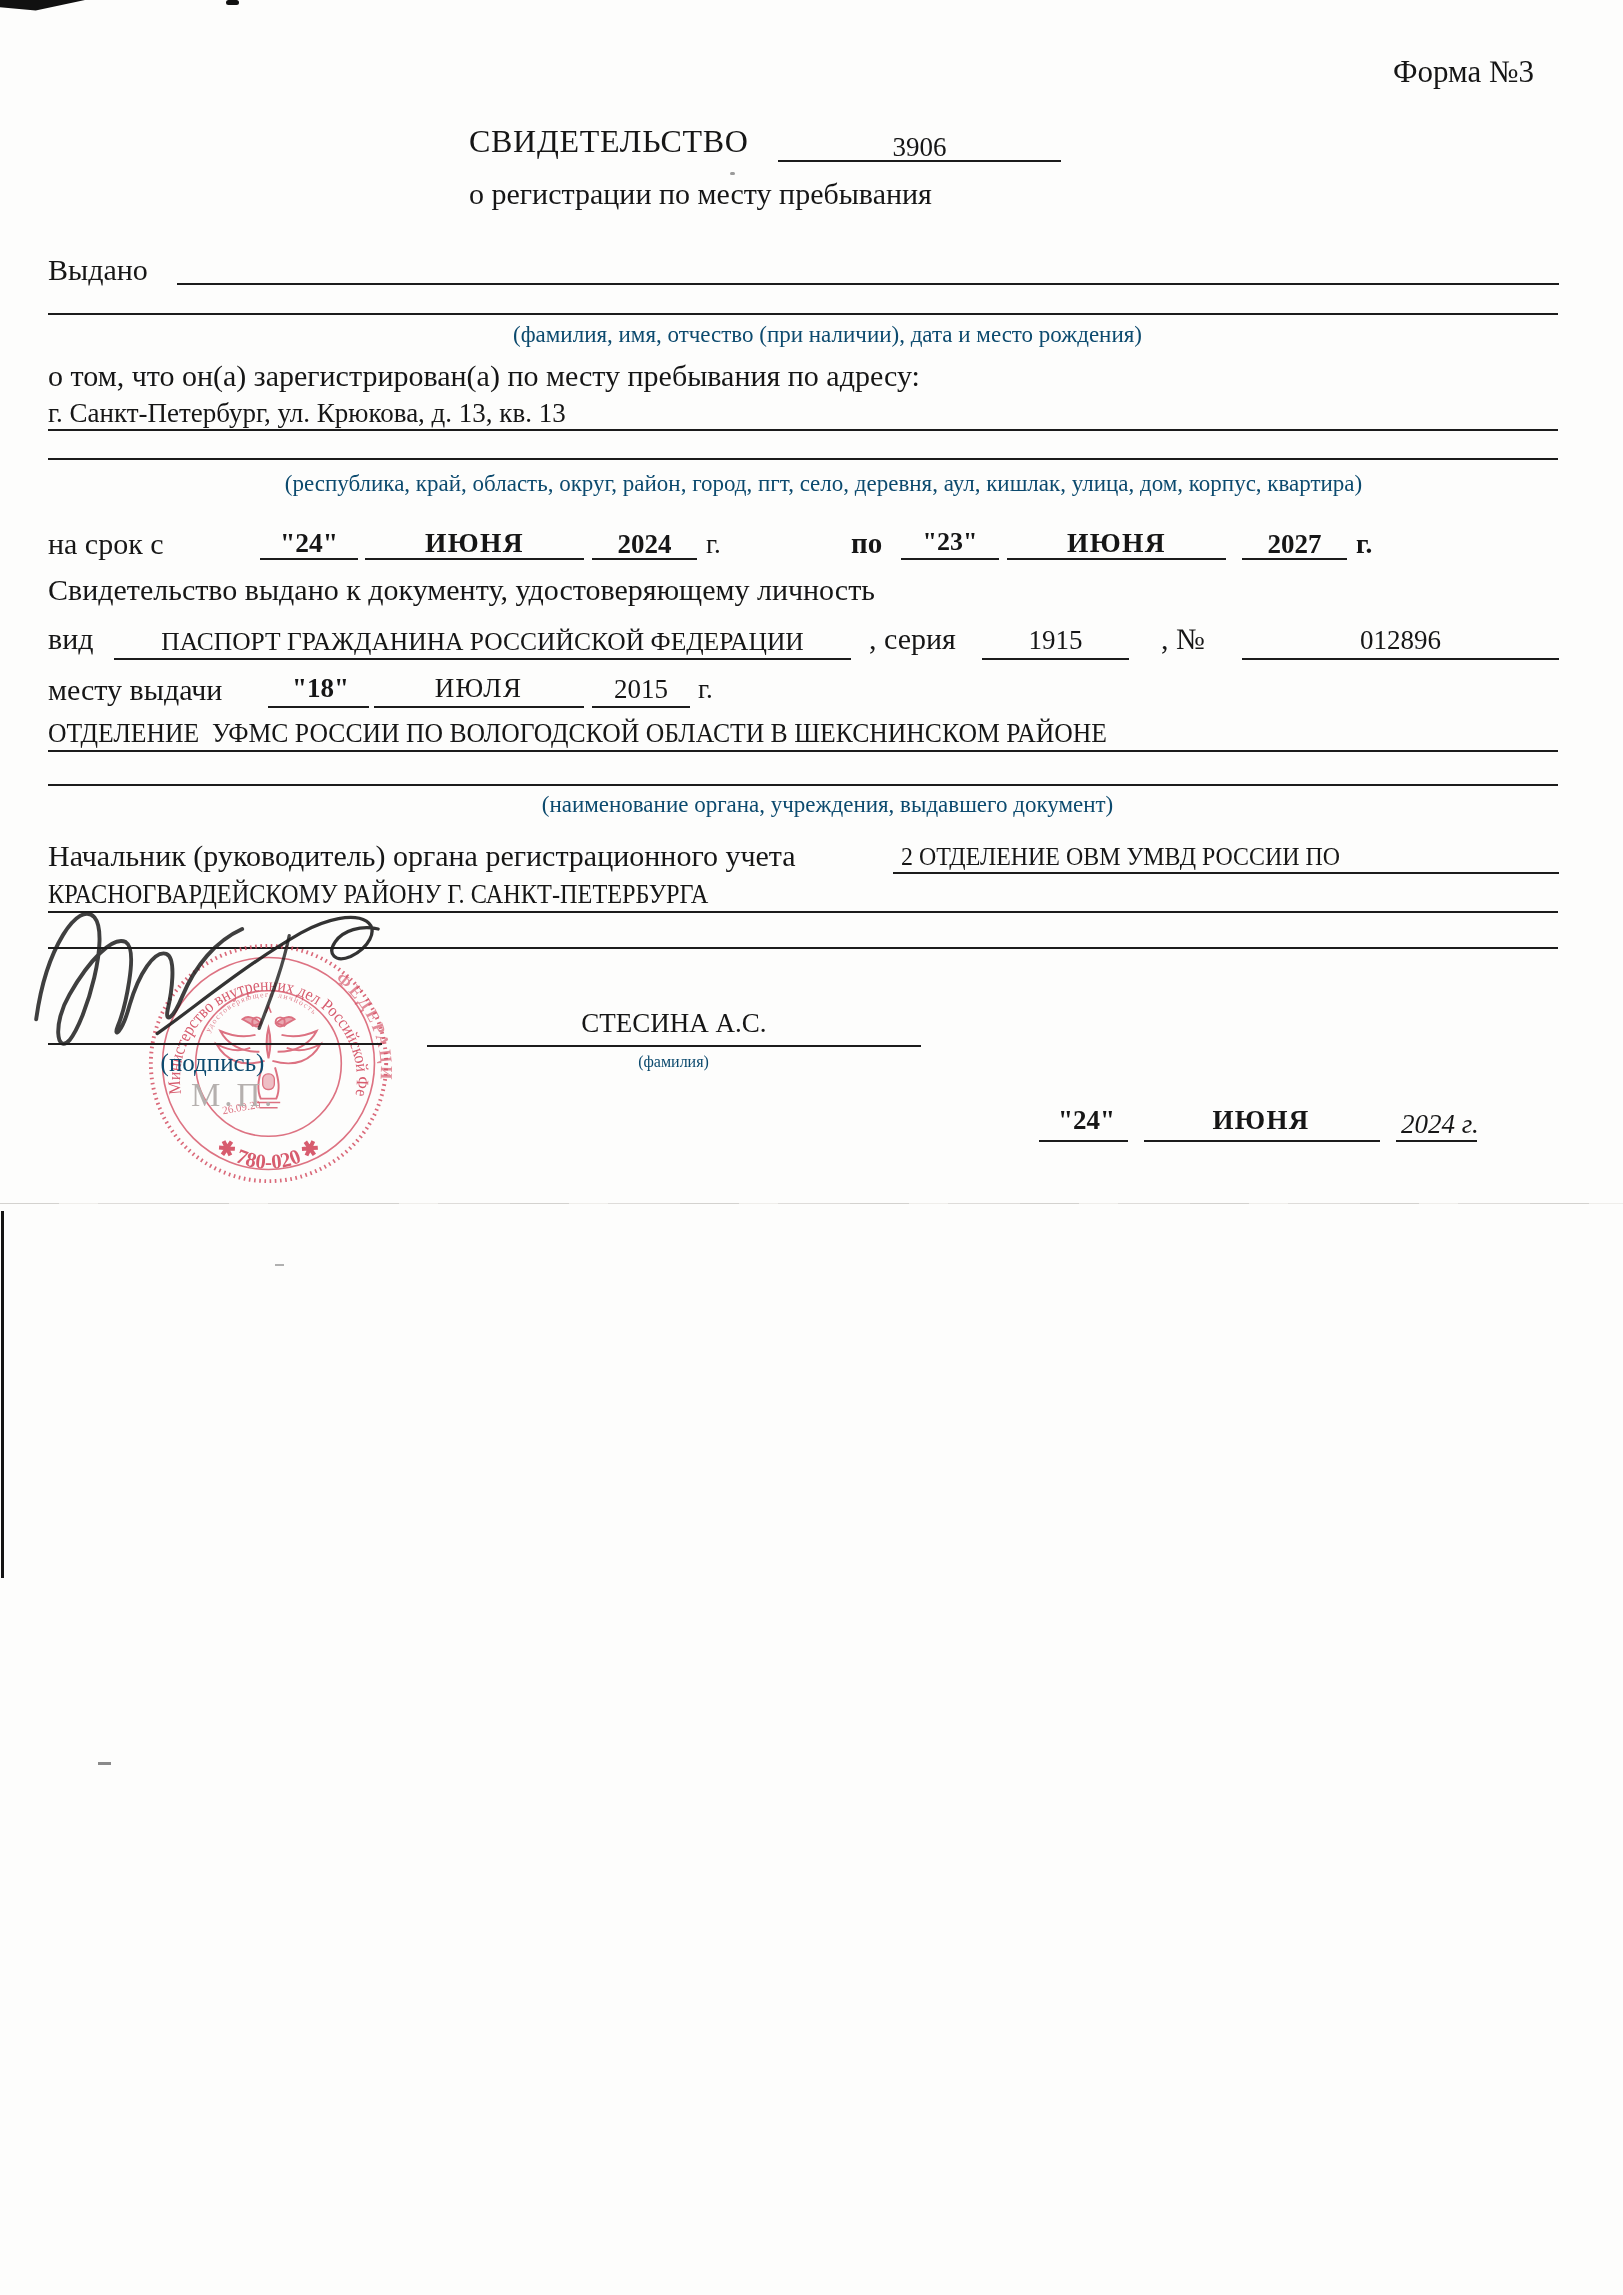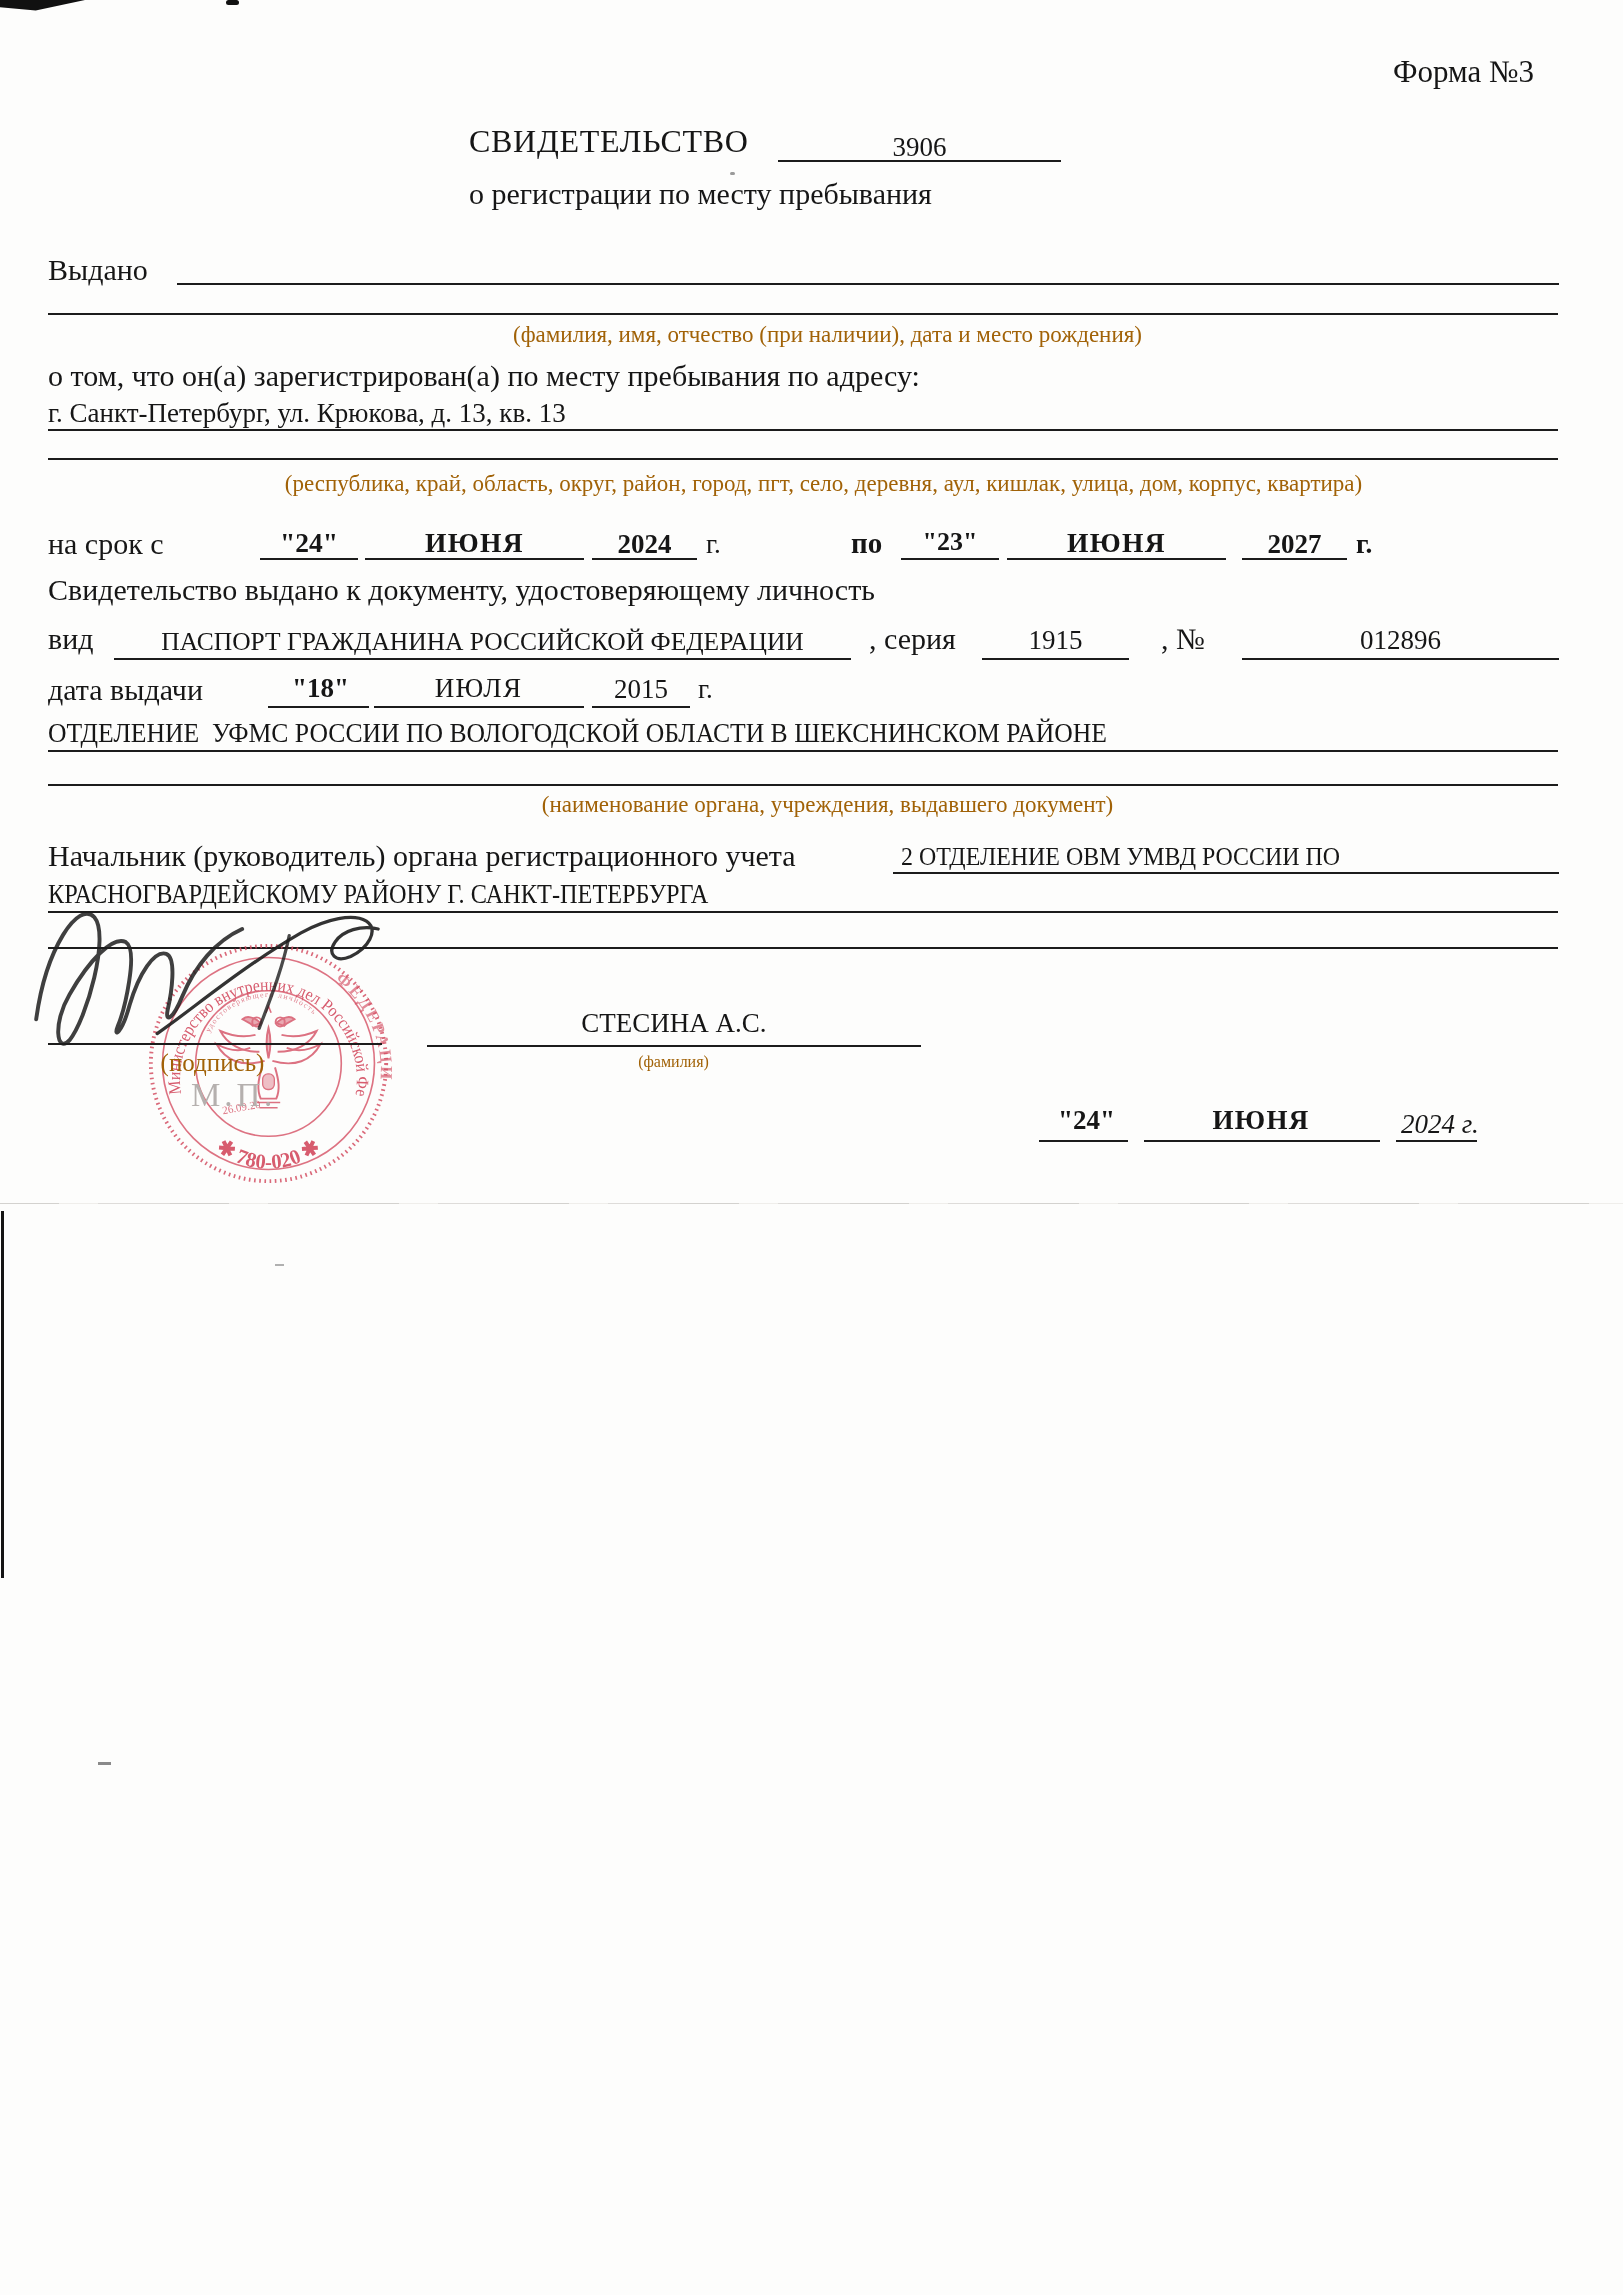--- a/index.html
+++ b/index.html
@@ -4,21 +4,21 @@
 <style>
   html,body{margin:0;padding:0;background:#e9e9e9;}
   #page{
     position:relative;width:1623px;height:2295px;background:#fdfdfc;
     font-family:"Liberation Serif","DejaVu Serif",serif;color:#161616;overflow:hidden;
   }
   .t{position:absolute;white-space:nowrap;line-height:1.1;}
   .c{text-align:center;}
   .b{font-weight:bold;}
   .ln{position:absolute;height:2px;background:#1c1c1c;}
-  .hint{font-size:23px;color:#a16207;}
+  .hint{font-size:23px;color:#0c4a6e;}
   .cond{transform-origin:0 50%;display:inline-block;}
   .mp{color:#b5b0ae;letter-spacing:3.9px;}
   .artifact{position:absolute;background:#111;}
   .seam{position:absolute;left:0;width:1623px;height:1.3px;
     background:repeating-linear-gradient(90deg,#c9c7c4 0 59px,#eceae7 59px 98px,#d6d4d1 98px 170px);}
   svg{position:absolute;overflow:visible;}
 </style>
 </head>
 <body>
 
@@ -72,21 +72,21 @@
   <div class="t" style="left:48px;top:622px;font-size:30px;">вид</div>
   <div class="t c" style="left:114px;top:628px;width:737px;font-size:25.5px;">ПАСПОРТ ГРАЖДАНИНА РОССИЙСКОЙ ФЕДЕРАЦИИ</div>
   <div class="ln" style="left:114px;top:658px;width:737px;"></div>
   <div class="t" style="left:869px;top:622px;font-size:30px;">, серия</div>
   <div class="t c" style="left:982px;top:626px;width:147px;font-size:27px;">1915</div>
   <div class="ln" style="left:982px;top:658px;width:147px;"></div>
   <div class="t" style="left:1161px;top:622px;font-size:30px;">, №</div>
   <div class="t c" style="left:1242px;top:626px;width:317px;font-size:27px;">012896</div>
   <div class="ln" style="left:1242px;top:658px;width:317px;"></div>
 
-  <div class="t" style="left:48px;top:673px;font-size:30px;">дата выдачи</div>
+  <div class="t" style="left:48px;top:673px;font-size:30px;">месту выдачи</div>
   <div class="t c b" style="left:268px;top:674px;width:105px;font-size:27px;">"18"</div>
   <div class="ln" style="left:268px;top:706px;width:101px;"></div>
   <div class="t c" style="left:373px;top:674px;width:211px;font-size:27px;letter-spacing:1.3px;">ИЮЛЯ</div>
   <div class="ln" style="left:374px;top:706px;width:210px;"></div>
   <div class="t c" style="left:592px;top:675px;width:98px;font-size:27px;">2015</div>
   <div class="ln" style="left:592px;top:706px;width:98px;"></div>
   <div class="t" style="left:698px;top:675px;font-size:27px;">г.</div>
 
   <div class="t" style="left:48px;top:719px;font-size:27px;">
        <span class="cond" style="transform:scaleX(.95);">ОТДЕЛЕНИЕ&nbsp; УФМС РОССИИ ПО ВОЛОГОДСКОЙ ОБЛАСТИ В ШЕКСНИНСКОМ РАЙОНЕ</span></div>

